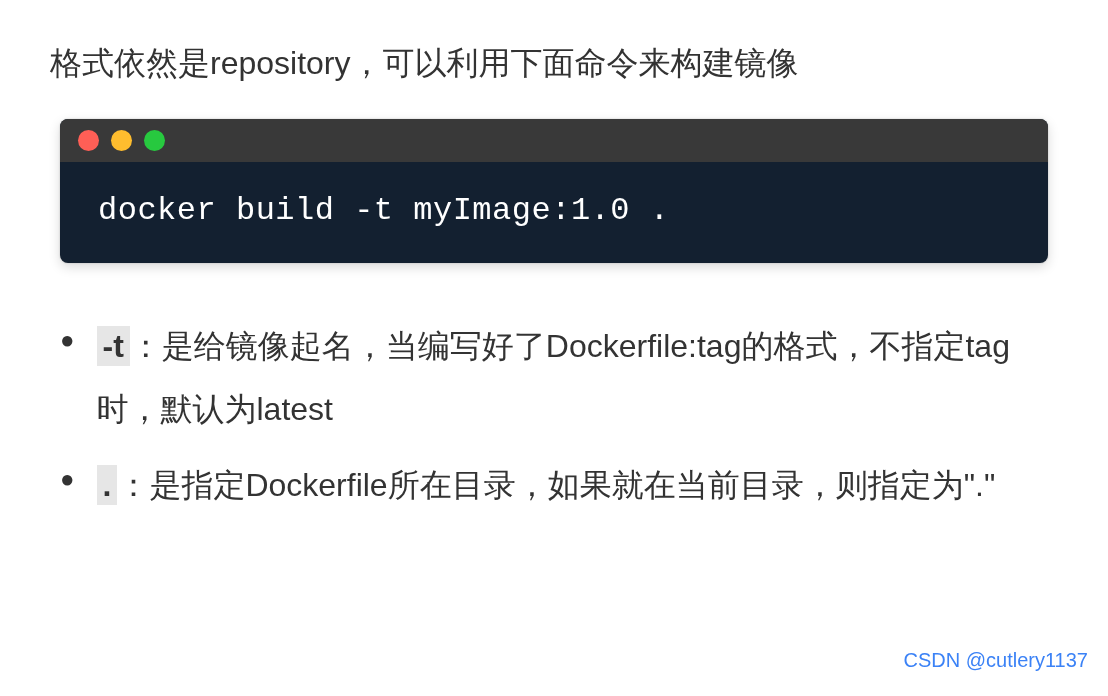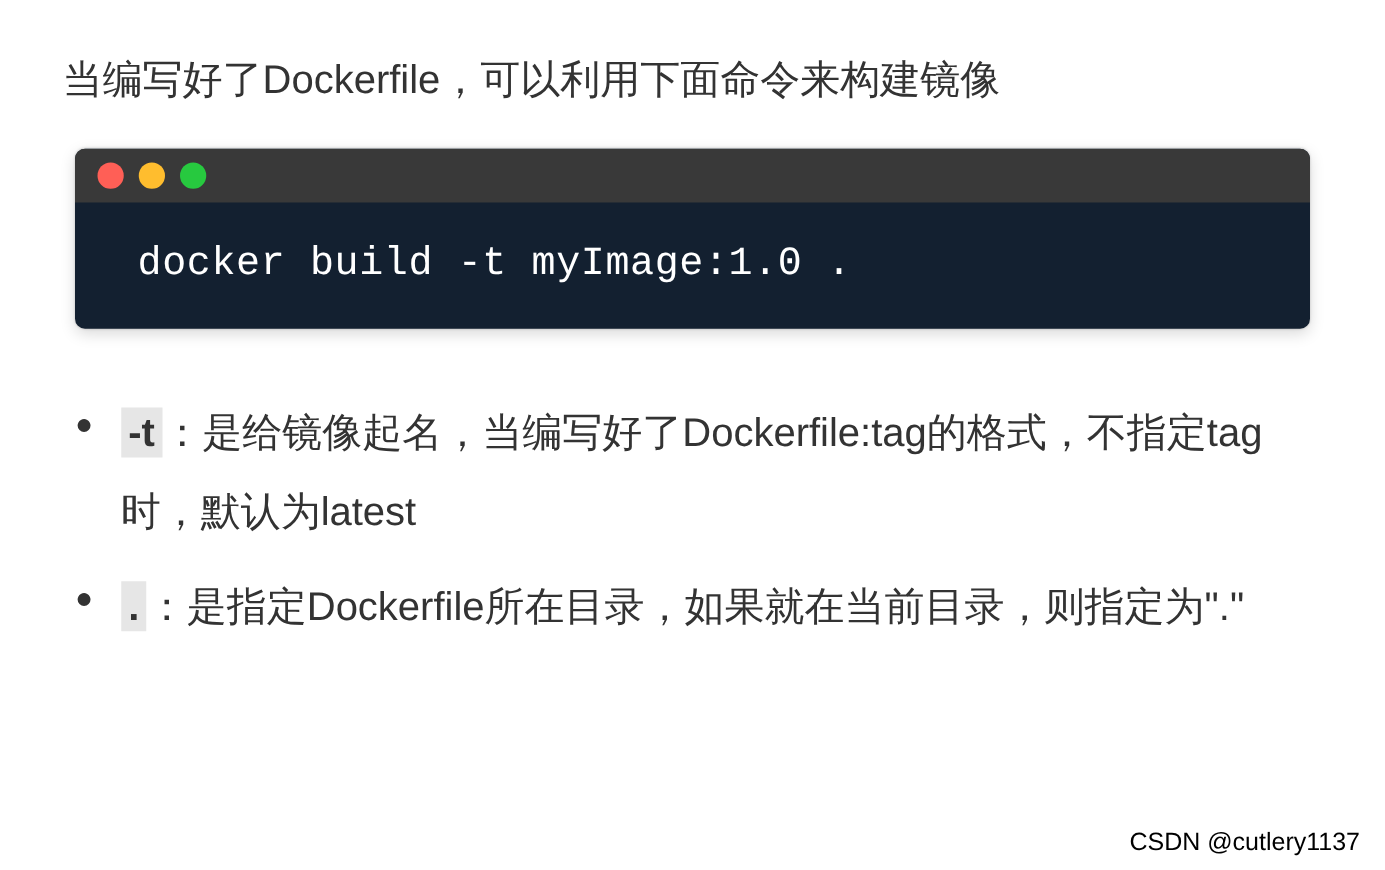--- a/index.html
+++ b/index.html
@@ -38,21 +38,21 @@
     }
     .dot {
       width: 21px;
       height: 21px;
       border-radius: 50%;
     }
     .dot-red { background: #ff5f56; }
     .dot-yellow { background: #ffbd2e; }
     .dot-green { background: #27c93f; }
     .terminal-body {
-      padding: 30px 38px 34px 50px;
+      padding: 30px 38px 34px 38px;
     }
     .terminal-body code {
       font-family: "SFMono-Regular", Consolas, "Liberation Mono", Menlo, monospace;
       font-size: 32px;
       color: #ffffff;
       letter-spacing: 0.5px;
     }
     .bullet-list {
       list-style: none;
       padding-left: 10px;
@@ -77,31 +77,31 @@
     }
     .inline-code {
       background: #e6e6e6;
       padding: 2px 6px;
       font-family: inherit;
       font-weight: 700;
       color: #333333;
     }
     .watermark {
       position: absolute;
-      bottom: 10px;
+      bottom: 24px;
       right: 20px;
       font-size: 20px;
-      color: #000000;
+      color: #3b82f6;
       font-family: sans-serif;
     }
   </style>
 </head>
 <body>
 
-<p class="intro">当编写好了Dockerfile，可以利用下面命令来构建镜像</p>
+<p class="intro">格式依然是repository，可以利用下面命令来构建镜像</p>
 
 <div class="terminal">
   <div class="terminal-header">
     <span class="dot dot-red"></span>
     <span class="dot dot-yellow"></span>
     <span class="dot dot-green"></span>
   </div>
   <div class="terminal-body">
     <code>docker build -t myImage:1.0 .</code>
   </div>

